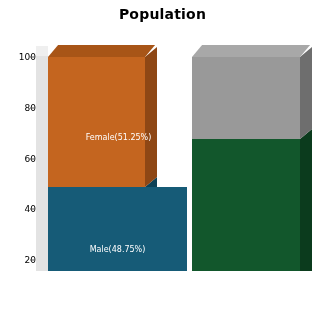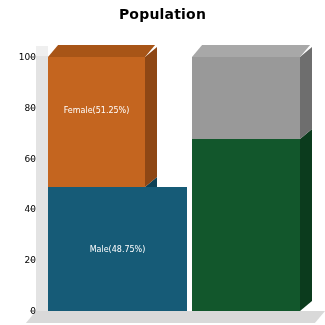--- a/index.html
+++ b/index.html
@@ -6,21 +6,21 @@
     margin: 0;
     padding: 0;
     background: #ffffff;
   }
   body {
     font-family: "DejaVu Sans", sans-serif;
   }
   #chart-root {
     position: relative;
     width: 325px;
-    height: 323px;
+    height: 271px;
     background: #ffffff;
     overflow: hidden;
   }
 
   
   .chart-title {
     position: absolute;
     top: 6px;
     left: 0;
     width: 325px;
@@ -168,21 +168,21 @@
         <div class="bar-group" style="left: 48px; width: 97px; height: 325px; bottom: 0px;">
           <div class="seg" style="left: 0px; top: 187.175px; width: 97px; height: 123.825px; padding-left: 42px;">
             <div class="seg-side" style="left: 97px; background: rgb(14, 66, 87);"></div>
             <div class="seg-front" style="background: rgb(22, 91, 119);"></div>
             <div class="seg-label" style="top: 61.9125px;">Male(48.75%)</div>
           </div>
           <div class="seg" style="left: 0px; top: 57px; width: 97px; height: 130.175px;">
             <div class="seg-side" style="left: 97px; background: rgb(142, 71, 21);"></div>
             <div class="seg-front" style="background: rgb(196, 101, 31);"></div>
             <div class="seg-top" style="top: -12px; background: rgb(168, 85, 23);"></div>
-            <div class="seg-label" style="top: 53px;">Female(51.25%)</div>
+            <div class="seg-label" style="top: 80px; margin-left: 22px;">Female(51.25%)</div>
           </div>
         </div>
         <div class="bar-group" style="left: 192px; width: 108px; height: 325px; bottom: 0px;">
           <div class="seg" style="left: 0px; top: 139.042px; width: 108px; height: 171.958px;">
             <div class="seg-side" style="left: 108px; background: rgb(11, 59, 29);"></div>
             <div class="seg-front" style="background: rgb(18, 87, 44);"></div>
           </div>
           <div class="seg" style="left: 0px; top: 57px; width: 108px; height: 82.042px;">
             <div class="seg-side" style="left: 108px; background: rgb(110, 110, 110);"></div>
             <div class="seg-front" style="background: rgb(153, 153, 153);"></div>

